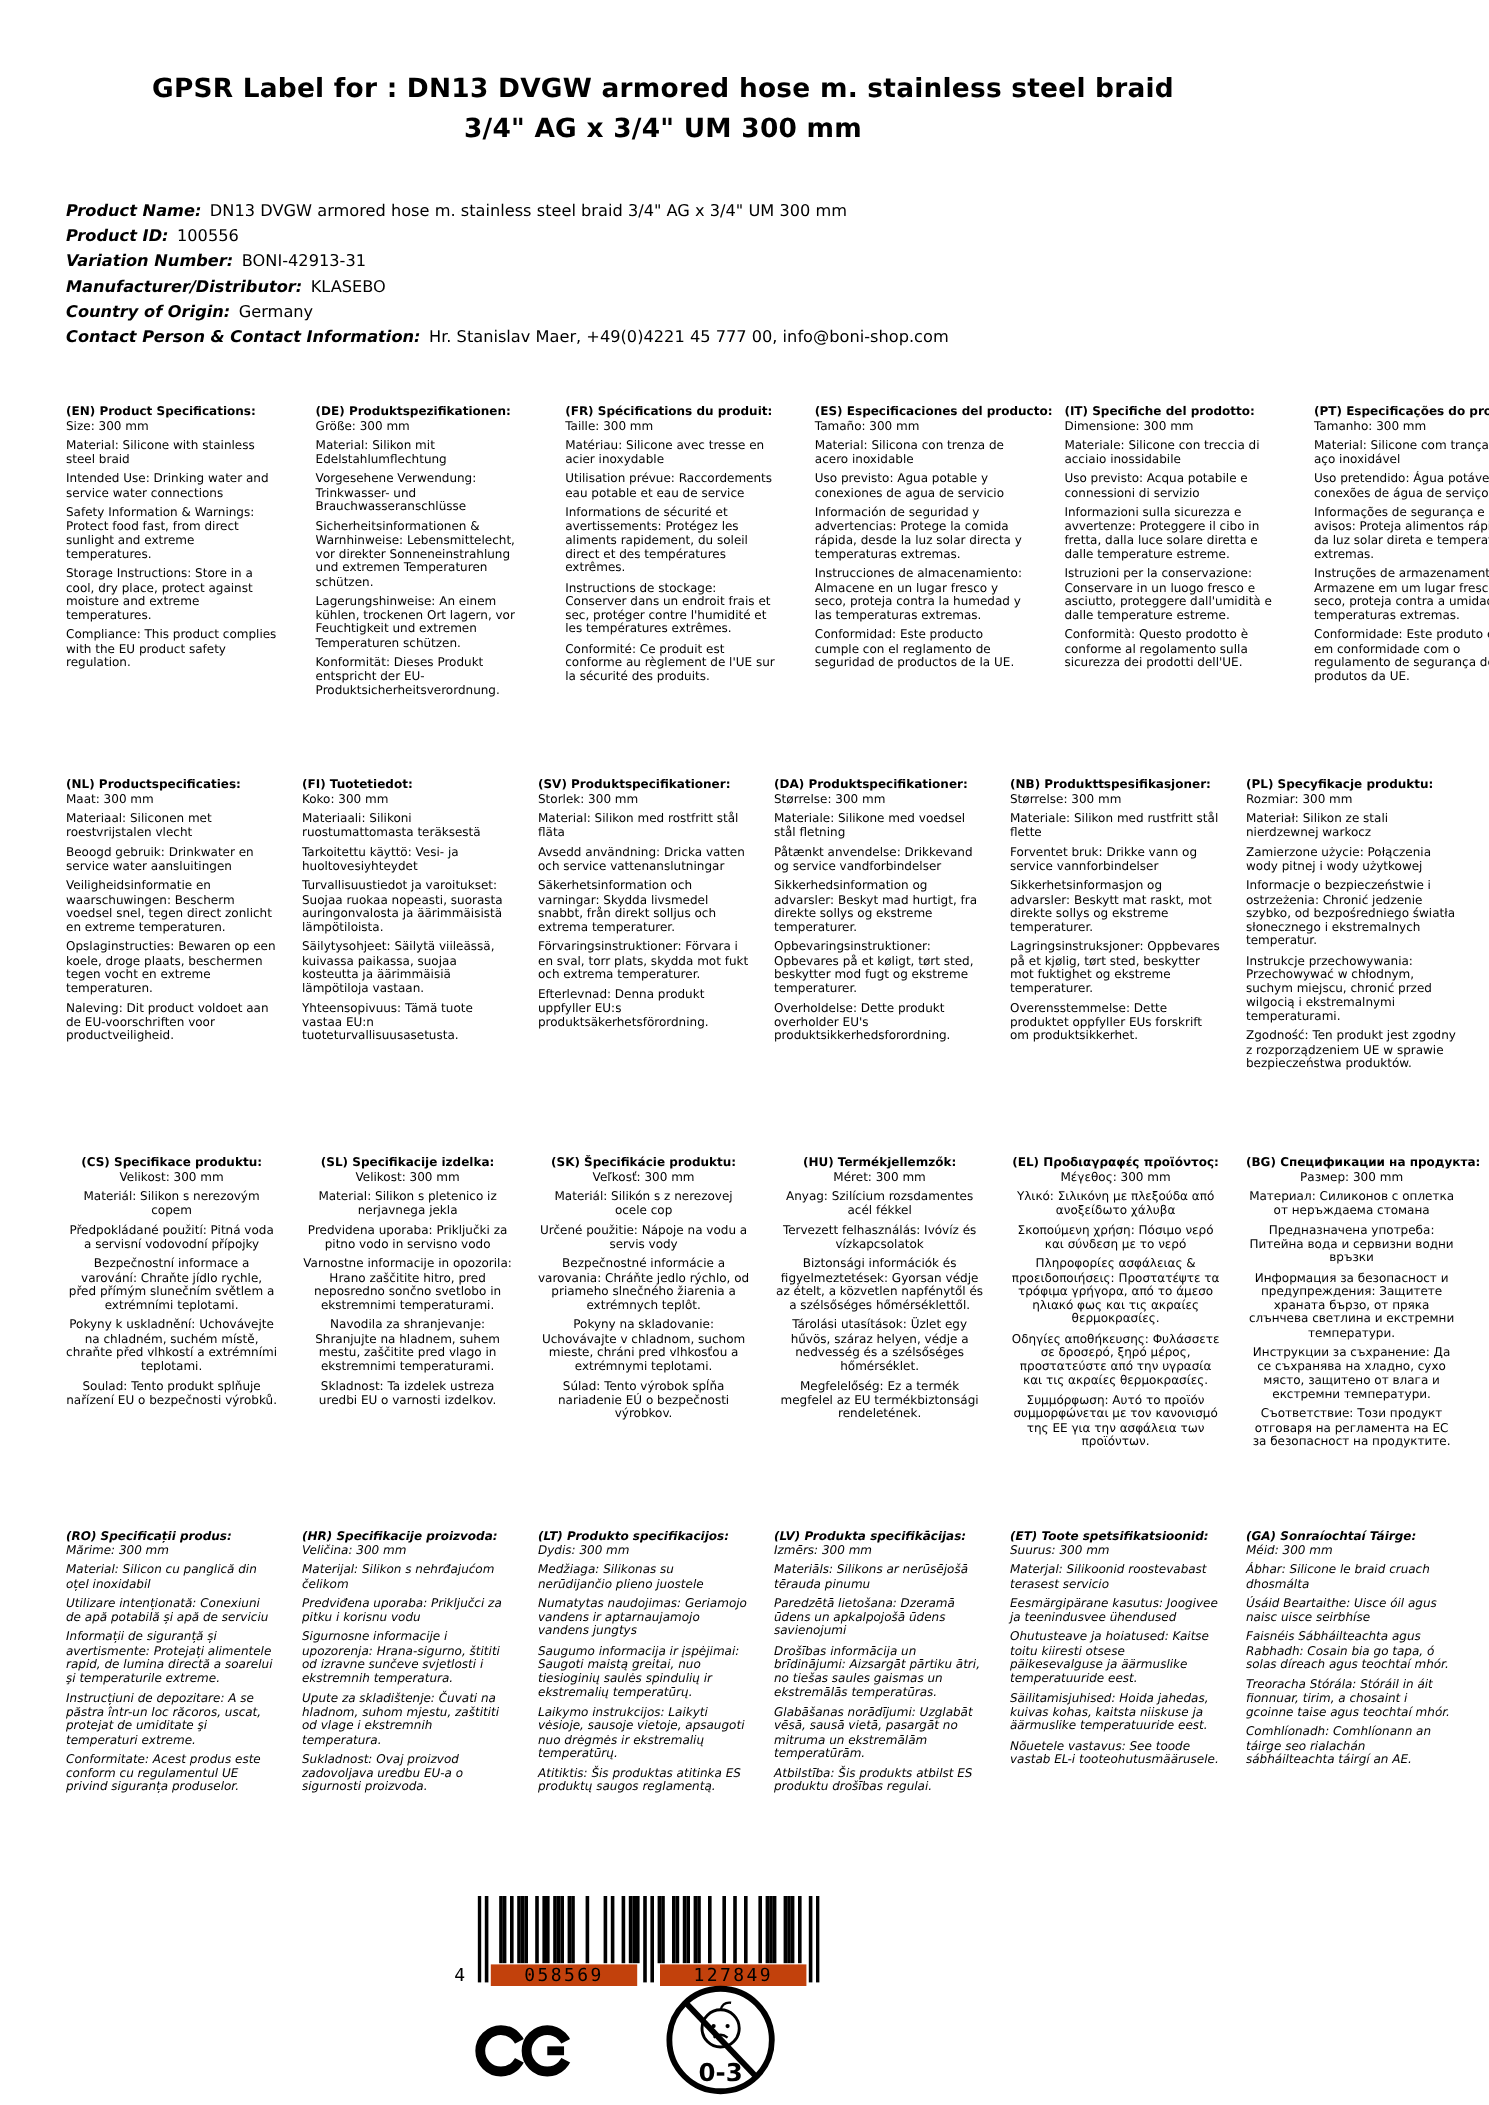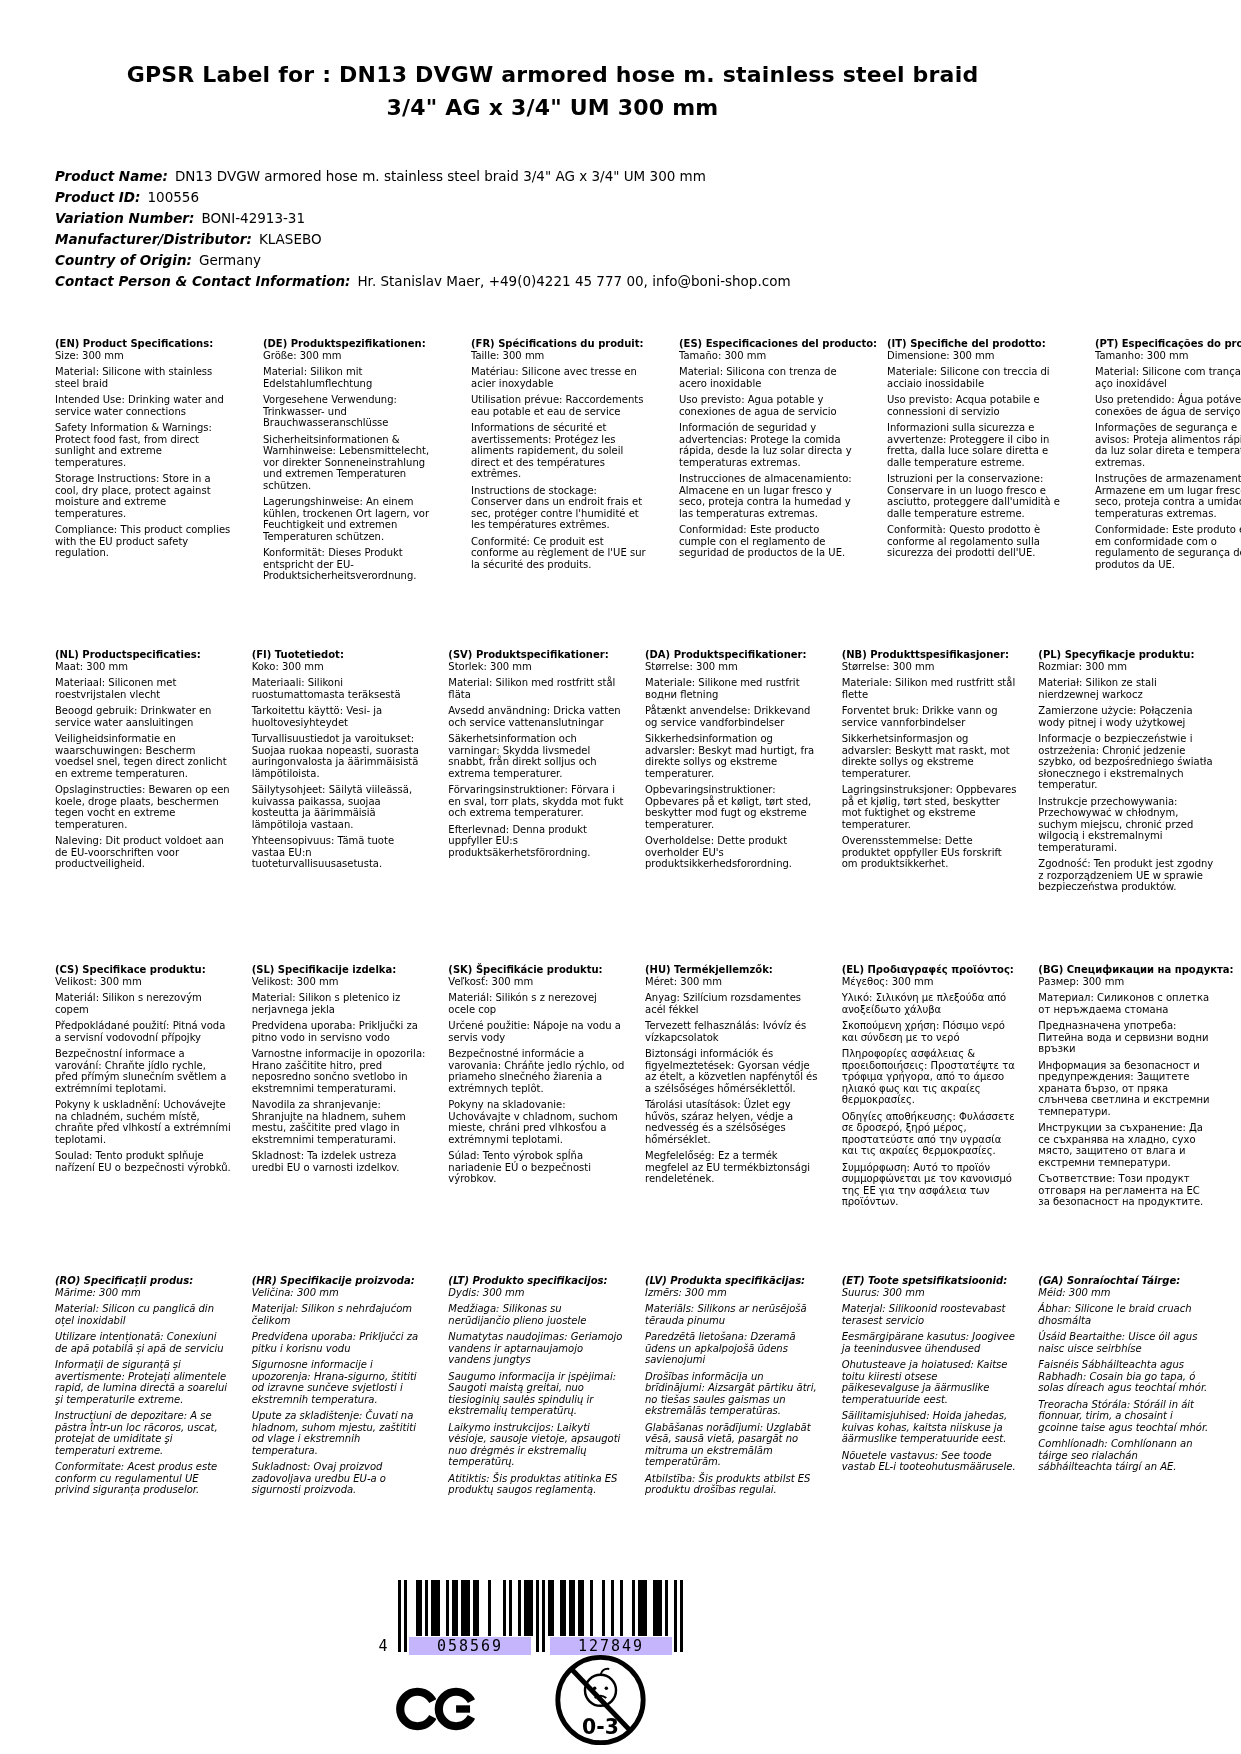--- a/index.html
+++ b/index.html
@@ -5,28 +5,28 @@
   html,body{margin:0;padding:0;background:#fff;overflow:hidden;}
   body{width:1241px;height:1754px;position:relative;color:#000;
        font-family:"DejaVu Sans",sans-serif;}
   .doc-title{position:absolute;top:58px;left:0;width:1105px;text-align:center;
        font-weight:bold;font-size:22px;line-height:33px;letter-spacing:.2px;}
   .product-info{position:absolute;left:55px;top:166px;font-size:13.5px;line-height:21px;}
   .pi-label{font-weight:bold;font-style:italic;}
   .pi-value{margin-left:7px;}
   .lang-row{position:absolute;left:55px;width:1180px;display:grid;
        grid-template-columns:repeat(6,1fr);}
-  .row-0{top:338px;gap:32px;} .row-1{top:649px;} .row-2{top:964px;} .row-3{top:1275px;font-style:italic;}
+  .row-0{top:338px;gap:32px;} .row-1{top:649px;} .row-2{top:964px;text-align:center;} .row-3{top:1275px;font-style:italic;}
   .lang-block{width:176px;font-size:10px;line-height:11.5px;overflow-wrap:anywhere;}
   .lang-title{font-weight:bold;white-space:nowrap;font-size:10px;}
   .lang-block p{margin:0;}
   .lang-block p + p{margin-top:5px;}
   .barcode{position:absolute;left:376px;top:1580px;width:330px;height:78px;}
   .barcode svg{position:absolute;left:22px;top:0;}
-  .bc-num{position:absolute;top:57px;height:18px;background:#c4b5fd;
+  .bc-num{position:absolute;top:57px;height:18px;background:#c2410c;
        font-family:"DejaVu Sans Mono",monospace;font-size:15px;line-height:18px;
        text-align:center;letter-spacing:2px;}
   .bc-first{left:-2px;width:20px;background:none;}
   .bc-g1{left:33px;width:122px;}
   .bc-g2{left:174px;width:122px;}
   .ce-mark{position:absolute;left:395px;top:1686px;}
   .age-mark{position:absolute;left:552px;top:1650px;}
 </style>
 </head>
 <body>
@@ -125,21 +125,21 @@
       <p>Storlek: 300 mm</p>
       <p>Material: Silikon med rostfritt stål fläta</p>
       <p>Avsedd användning: Dricka vatten och service vattenanslutningar</p>
       <p>Säkerhetsinformation och varningar: Skydda livsmedel snabbt, från direkt solljus och extrema temperaturer.</p>
       <p>Förvaringsinstruktioner: Förvara i en sval, torr plats, skydda mot fukt och extrema temperaturer.</p>
       <p>Efterlevnad: Denna produkt uppfyller EU:s produktsäkerhetsförordning.</p>
     </div>
     <div class="lang-block">
       <div class="lang-title">(DA) Produktspecifikationer:</div>
       <p>Størrelse: 300 mm</p>
-      <p>Materiale: Silikone med rustfrit водни fletning</p>
+      <p>Materiale: Silikone med voedsel stål fletning</p>
       <p>Påtænkt anvendelse: Drikkevand og service vandforbindelser</p>
       <p>Sikkerhedsinformation og advarsler: Beskyt mad hurtigt, fra direkte sollys og ekstreme temperaturer.</p>
       <p>Opbevaringsinstruktioner: Opbevares på et køligt, tørt sted, beskytter mod fugt og ekstreme temperaturer.</p>
       <p>Overholdelse: Dette produkt overholder EU's produktsikkerhedsforordning.</p>
     </div>
     <div class="lang-block">
       <div class="lang-title">(NB) Produkttspesifikasjoner:</div>
       <p>Størrelse: 300 mm</p>
       <p>Materiale: Silikon med rustfritt stål flette</p>
       <p>Forventet bruk: Drikke vann og service vannforbindelser</p>

